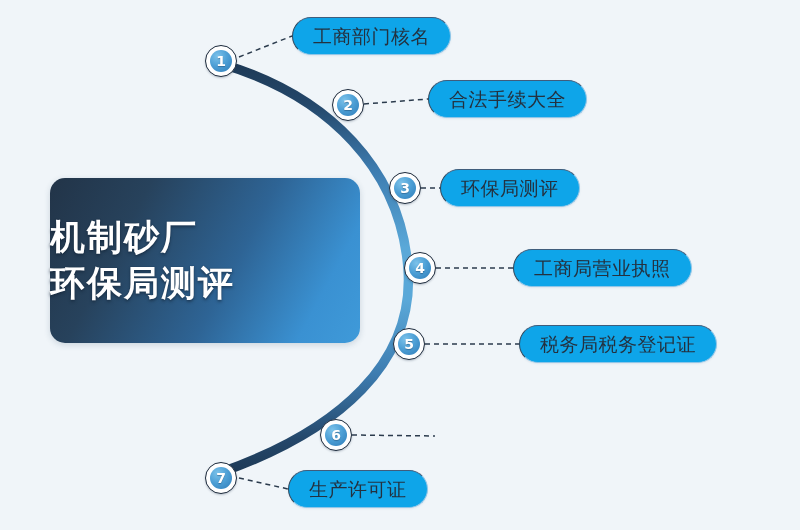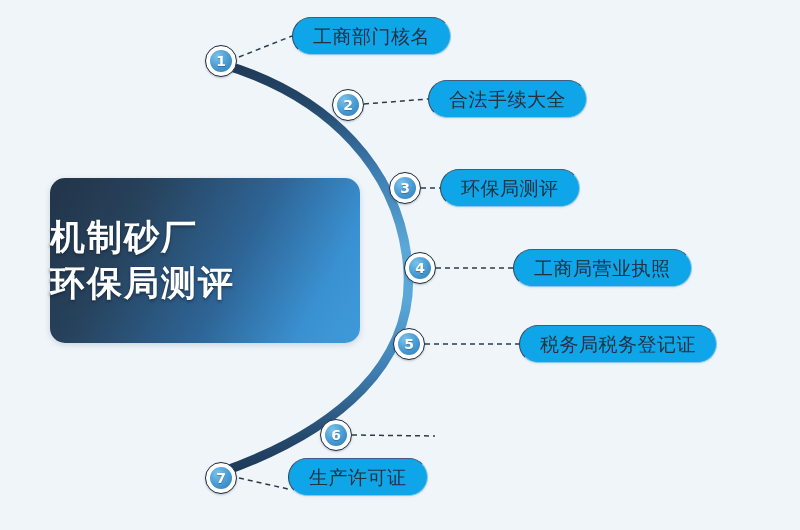--- a/index.html
+++ b/index.html
@@ -167,17 +167,17 @@
   </div>
   <div class="pill" style="left:440px;top:169px;">
     <span class="pill-text">环保局测评</span>
   </div>
   <div class="pill" style="left:513px;top:249px;">
     <span class="pill-text">工商局营业执照</span>
   </div>
   <div class="pill" style="left:519px;top:325px;">
     <span class="pill-text">税务局税务登记证</span>
   </div>
-  <div class="pill" style="left:288px;top:458px;text-align:right;">
+  <div class="pill" style="left:288px;top:470px;text-align:right;">
     <span class="pill-text">生产许可证</span>
   </div>
 
 </div>
 
 </body></html>

